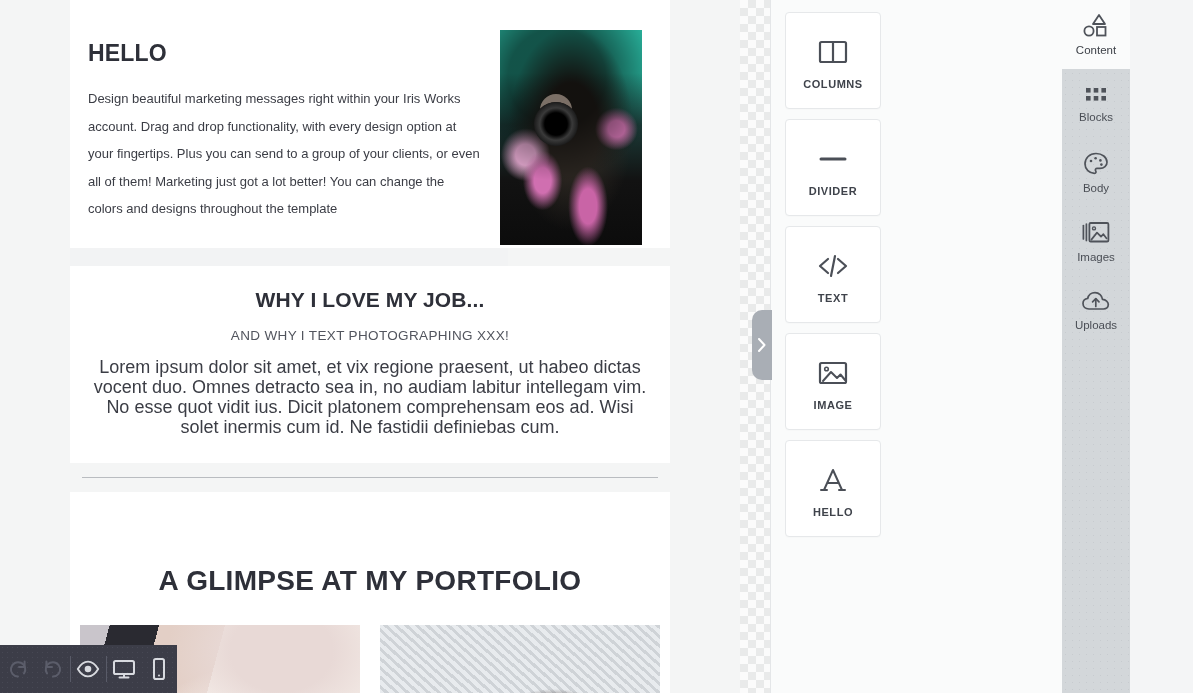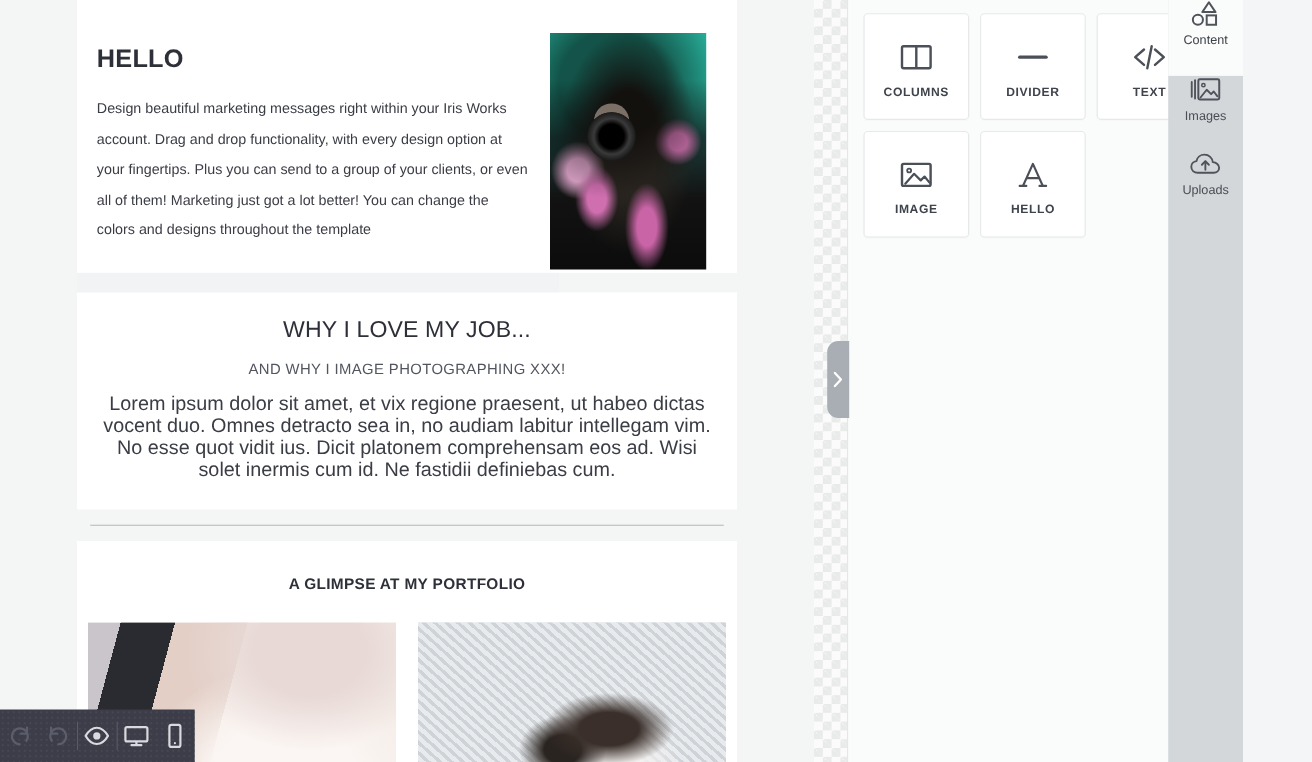--- a/index.html
+++ b/index.html
@@ -59,36 +59,36 @@
 
   
   .drop-bar {
     position:absolute; left:0; top:248px; width:438px; height:18px;
     background:#f2f3f4;
   }
 
   
   .mid { padding: 22px 22px 26px 22px; text-align: center; }
   .mid-title {
-    font-size: 21px; font-weight: normal; letter-spacing: .1px;
+    font-size: 21px; font-weight: bold; letter-spacing: .1px;
     color: #2e3039; margin-bottom: 16px;
   }
   .mid-sub {
     font-size: 13.5px; color: #52555e; letter-spacing: .35px; margin-bottom: 14px;
   }
   .mid-body { font-size: 18px; line-height: 20px; color: #3b3d45; }
 
   
   .div-sec { background:#f4f5f5; padding: 14px 0; }
   .div-line { height: 0; border-top: 1px solid #b9bcc0; margin: 0 12px; }
 
   
   .port { padding: 30px 0 22px 0; text-align:center; }
   .port-title {
-    font-size: 14px; font-weight: bold; letter-spacing: .3px; color:#2e3039;
+    font-size: 28px; font-weight: bold; letter-spacing: .3px; color:#2e3039;margin-top:43px;
   }
   .port-grid { display:flex; gap: 20px; padding: 28px 10px 0 10px; }
   .port-img { width: 280px; height: 186px; }
   .port-img-1 {
     background:
       radial-gradient(ellipse at 72% 14%, #e8d9d6 0 18%, transparent 40%),
       radial-gradient(ellipse at 64% 78%, #fbf6f3 0 26%, transparent 52%),
       linear-gradient(105deg, #c9c5cb 0 9%, #2a2a31 9% 24%, #e3cfc6 24% 44%, #f4ece7 44% 100%);
   }
   .port-img-2 {
@@ -124,21 +124,21 @@
   #collapse-handle svg { display:block; }
 
   
   #panel {
     position: relative;
     width: 360px; height: 693px;
     background: #fafbfb;
     border-left: 1px solid #e4e6e8;
   }
   #panel-inner { padding: 12px 14px; }
-  .card-grid { display:flex; flex-wrap: wrap; gap: 10px; }
+  .card-grid { display:flex; flex-wrap: wrap; gap: 10px; flex-direction: column; }
   .card {
     width: 96px; height: 97px;
     background: #ffffff;
     border: 1px solid #e6e8ea;
     border-radius: 4px;
     display:flex; flex-direction: column;
     align-items:center; justify-content:center;
     cursor: pointer;
     box-shadow: 0 1px 1px rgba(0,0,0,.015);
   }
@@ -151,21 +151,21 @@
   
   #rail {
     position: absolute; right: 0; top: 0;
     width: 68px; height: 693px;
     background: #d3d7da;
     background-image: radial-gradient(#c7cbcf 0.6px, transparent 0.6px);
     background-size: 7px 7px;
   }
   .rail-item {
     height: 69px; display:flex; flex-direction:column;
-    align-items:center; gap: 5px;
+    align-items:center; justify-content:center; gap: 5px;
     cursor: pointer;
   }
   .rail-item .r-ico { color:#4f535a; display:flex; }
   .rail-item .r-lbl { font-size: 11.5px; color:#4a4e55; }
   .rail-item.active { background:#fafbfb; }
   .rail-item.active .r-lbl { color:#3d4148; }
 
   
   #toolbar {
     position: absolute; left: 0; bottom: 0;
@@ -201,21 +201,21 @@
           </div>
           <div class="hero-img"></div>
         </div>
         <div class="drop-bar"></div>
       </div>
 
       <div class="sec-gap"></div>
 
       <div class="sec mid">
         <div class="mid-title">WHY I LOVE MY JOB...</div>
-        <div class="mid-sub">AND WHY I IMAGE PHOTOGRAPHING XXX!</div>
+        <div class="mid-sub">AND WHY I TEXT PHOTOGRAPHING XXX!</div>
         <div class="mid-body">Lorem ipsum dolor sit amet, et vix regione praesent, ut habeo dictas vocent duo. Omnes detracto sea in, no audiam labitur intellegam vim. No esse quot vidit ius. Dicit platonem comprehensam eos ad. Wisi solet inermis cum id. Ne fastidii definiebas cum.</div>
       </div>
 
       <div class="div-sec">
         <div class="div-line"></div>
       </div>
 
       <div class="sec port">
         <div class="port-title">A GLIMPSE AT MY PORTFOLIO</div>
         <div class="port-grid">
@@ -304,21 +304,49 @@
         <span class="r-ico">
           <svg width="32" height="26" viewBox="0 0 32 26">
             <path d="M19 2 L25 11 L13 11 Z" fill="none" stroke="#4f535a" stroke-width="1.8" stroke-linejoin="round"></path>
             <circle cx="9" cy="18" r="4.6" fill="none" stroke="#4f535a" stroke-width="1.8"></circle>
             <rect x="17" y="14" width="8.5" height="8.5" fill="none" stroke="#4f535a" stroke-width="1.8"></rect>
           </svg>
         </span>
         <span class="r-lbl">Content</span>
       </div>
 
-
+      <div class="rail-item">
+        <span class="r-ico">
+          <svg width="24" height="22" viewBox="0 0 24 22">
+            <g fill="#4f535a">
+              <rect x="2" y="4" width="4.6" height="4.6"></rect>
+              <rect x="9.7" y="4" width="4.6" height="4.6"></rect>
+              <rect x="17.4" y="4" width="4.6" height="4.6"></rect>
+              <rect x="2" y="12" width="4.6" height="4.6"></rect>
+              <rect x="9.7" y="12" width="4.6" height="4.6"></rect>
+              <rect x="17.4" y="12" width="4.6" height="4.6"></rect>
+            </g>
+          </svg>
+        </span>
+        <span class="r-lbl">Blocks</span>
+      </div>
+
+      <div class="rail-item">
+        <span class="r-ico">
+          <svg width="26" height="26" viewBox="0 0 26 26">
+            <path d="M13 2.5 C6.6 2.5 2 7 2 13 C2 18.4 6.4 22.4 11.3 22.4 C13.4 22.4 13.2 20.6 12.6 19.7
+                     C11.9 18.6 12.7 17.4 14.1 17.4 L17 17.4 C21 17.4 24 14.8 24 11.3 C24 6.3 19.1 2.5 13 2.5 Z" fill="none" stroke="#4f535a" stroke-width="1.7"></path>
+            <circle cx="8" cy="10" r="1.3" fill="#4f535a"></circle>
+            <circle cx="12.6" cy="7.2" r="1.3" fill="#4f535a"></circle>
+            <circle cx="17.4" cy="9.4" r="1.3" fill="#4f535a"></circle>
+            <circle cx="18.4" cy="13.6" r="1.3" fill="#4f535a"></circle>
+          </svg>
+        </span>
+        <span class="r-lbl">Body</span>
+      </div>
 
       <div class="rail-item">
         <span class="r-ico">
           <svg width="30" height="26" viewBox="0 0 30 26">
             <line x1="2.4" y1="5.5" x2="2.4" y2="19" stroke="#4f535a" stroke-width="1.7" stroke-linecap="round"></line>
             <line x1="5.4" y1="4" x2="5.4" y2="20.5" stroke="#4f535a" stroke-width="1.7" stroke-linecap="round"></line>
             <rect x="8.4" y="3" width="19" height="18.5" rx="1.3" fill="none" stroke="#4f535a" stroke-width="1.8"></rect>
             <circle cx="13" cy="8.4" r="1.5" fill="none" stroke="#4f535a" stroke-width="1.4"></circle>
             <path d="M10.4 19.6 L16 12.6 L20 16.6 L22.4 14.2 L25.6 18.4" fill="none" stroke="#4f535a" stroke-width="1.7" stroke-linejoin="round" stroke-linecap="round"></path>
           </svg>

